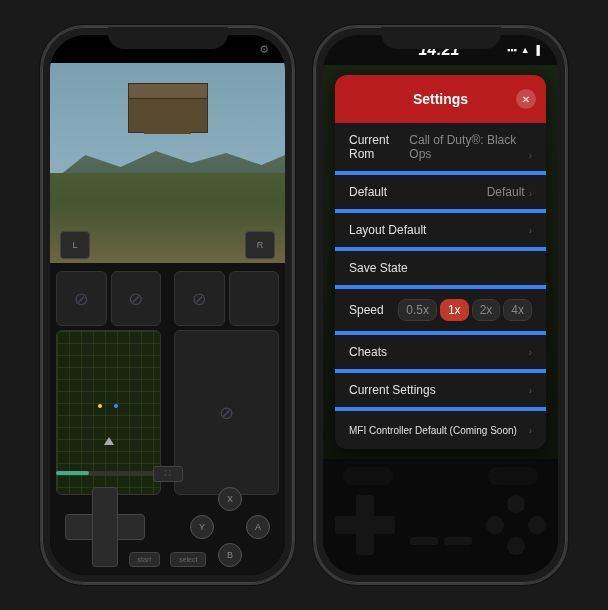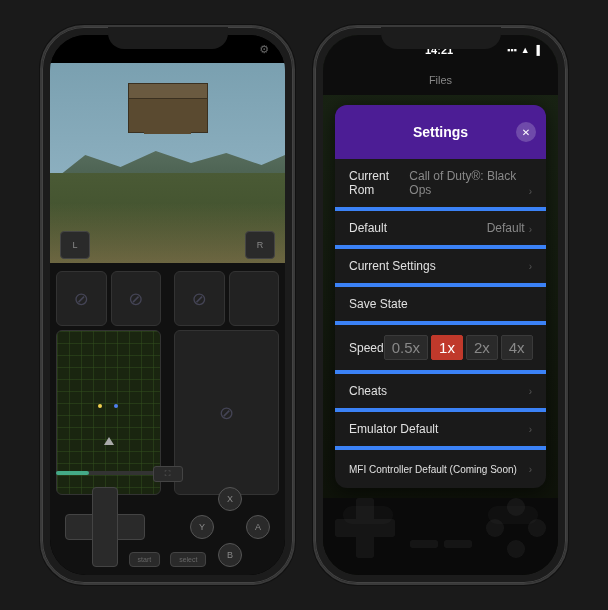--- a/index.html
+++ b/index.html
@@ -360,23 +360,24 @@
     
     .status-bar {
       height: 30px;
       display: flex;
       align-items: center;
       justify-content: space-between;
       padding: 0 18px;
       background: #0d0d0d;
     }
     .status-time {
-      font-size: 11px;
+      font-size: 16px;
       font-weight: 600;
       color: #fff;
+      font-style: italic;
     }
     .status-icons {
       display: flex;
       align-items: center;
       gap: 4px;
     }
     .status-icon-small {
       font-size: 9px;
       color: #fff;
     }
@@ -413,22 +414,22 @@
     
     .settings-modal {
       background: #1a1a1a;
       border-radius: 12px;
       margin: 10px 12px;
       overflow: hidden;
       box-shadow: 0 4px 20px rgba(0,0,0,0.6);
     }
 
     .settings-header {
-      background: #4c1d95;
-      height: 54px;
+      background: #b91c1c;
+      height: 48px;
       display: flex;
       align-items: center;
       justify-content: center;
       position: relative;
     }
     .settings-title {
       color: #fff;
       font-size: 14px;
       font-weight: 600;
     }
@@ -478,22 +479,22 @@
     }
 
     
     .speed-btns {
       display: flex;
       gap: 3px;
       align-items: center;
     }
     .speed-btn {
       padding: 3px 7px;
-      border-radius: 2px;
-      font-size: 15px;
+      border-radius: 8px;
+      font-size: 12px;
       background: #2a2a2a;
       color: #888;
       border: 1px solid #3a3a3a;
     }
     .speed-btn.active {
       background: #c0392b;
       color: #fff;
       border-color: #c0392b;
     }
 
@@ -674,23 +675,20 @@
         <div class="status-bar">
           <div style="width:30px;"></div>
           <span class="status-time">14:21</span>
           <div class="status-icons">
             <span class="status-icon-small">▪▪▪</span>
             <span class="status-icon-small">▲</span>
             <span class="status-icon-small">▐</span>
           </div>
         </div>
 
-        <div class="nav-bar">
-          <span class="nav-title">Files</span>
-        </div>
 
         <div class="settings-modal">
           <div class="settings-header">
             <span class="settings-title">Settings</span>
             <div class="close-btn">
               <span>✕</span>
             </div>
           </div>
 
           <div class="settings-row">
@@ -703,21 +701,21 @@
 
           <div class="settings-row">
             <span class="row-label">Default</span>
             <span class="row-value">
               <span>Default</span>
               <span class="chevron">›</span>
             </span>
           </div>
 
           <div class="settings-row">
-            <span class="row-label">Current Settings</span>
+            <span class="row-label">Layout Default</span>
             <span class="row-value">
               <span class="chevron">›</span>
             </span>
           </div>
 
           <div class="settings-row">
             <span class="row-label">Save State</span>
           </div>
 
           <div class="settings-row">
@@ -731,21 +729,21 @@
           </div>
 
           <div class="settings-row">
             <span class="row-label">Cheats</span>
             <span class="row-value">
               <span class="chevron">›</span>
             </span>
           </div>
 
           <div class="settings-row">
-            <span class="row-label">Emulator Default</span>
+            <span class="row-label">Current Settings</span>
             <span class="row-value">
               <span class="chevron">›</span>
             </span>
           </div>
 
           <div class="settings-row">
             <span class="row-label" style="font-size:10px;">MFI Controller Default (Coming Soon)</span>
             <span class="row-value">
               <span class="chevron">›</span>
             </span>

